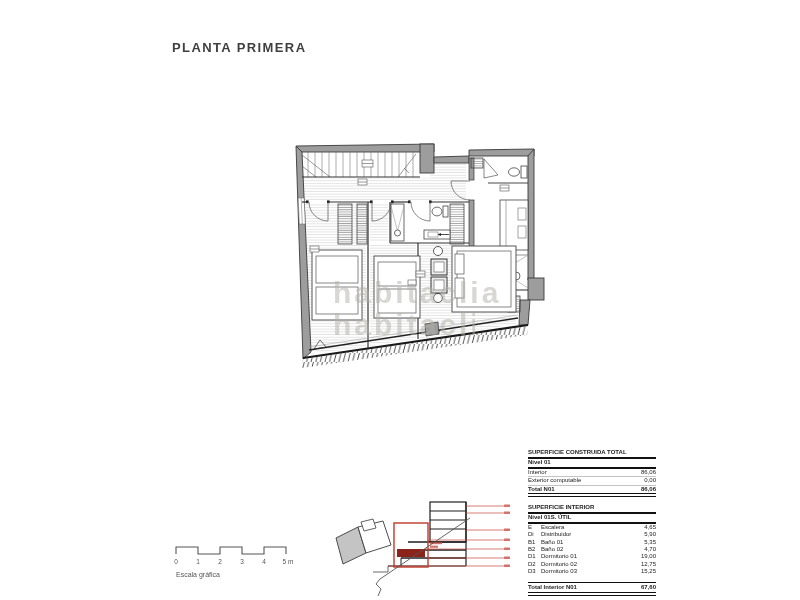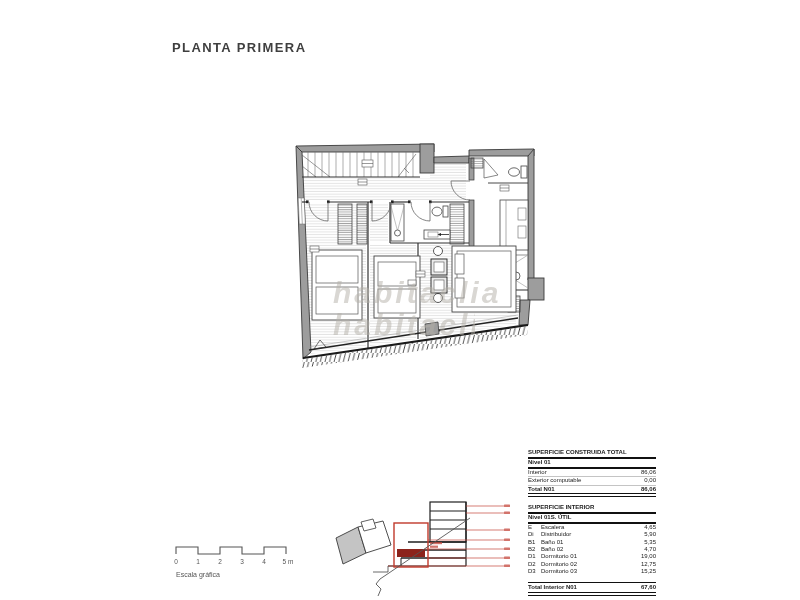--- a/index.html
+++ b/index.html
@@ -6,21 +6,21 @@
     --red:#c0392b; --darkred:#8c231b; --wall:#9d9d9d; --wm:#b8b4ae; --ink:#2b2b2b;
   }
   html,body{margin:0;padding:0;background:#fff;}
   #page{position:relative;width:800px;height:600px;background:#fff;overflow:hidden;
         font-family:"Liberation Sans",sans-serif;color:var(--ink);}
   .abs{position:absolute;}
   
   #plan-title{left:172px;top:40px;font-size:13px;font-weight:bold;letter-spacing:1.4px;color:#3f3f3f;}
   
   .wm{font-weight:bold;font-size:30px;letter-spacing:3px;color:rgba(180,176,168,0.5);
-      pointer-events:none;white-space:nowrap;font-style:italic;}
+      pointer-events:none;white-space:nowrap;}
   #wm2{width:142px;overflow:hidden;}
   
   .stable{width:128px;font-size:6px;line-height:7.4px;color:#222;}
   .stitle{font-weight:bold;padding-bottom:1px;}
   .hrule{border-top:2px solid #111;height:0;}
   .hrule-dbl{border-top:1px solid #111;border-bottom:1px solid #111;height:2px;}
   .trow{display:flex;align-items:baseline;}
   .trow .c-code{width:13px;}
   .trow .c-label{flex:1;}
   .trow .c-value{margin-left:auto;text-align:right;}

